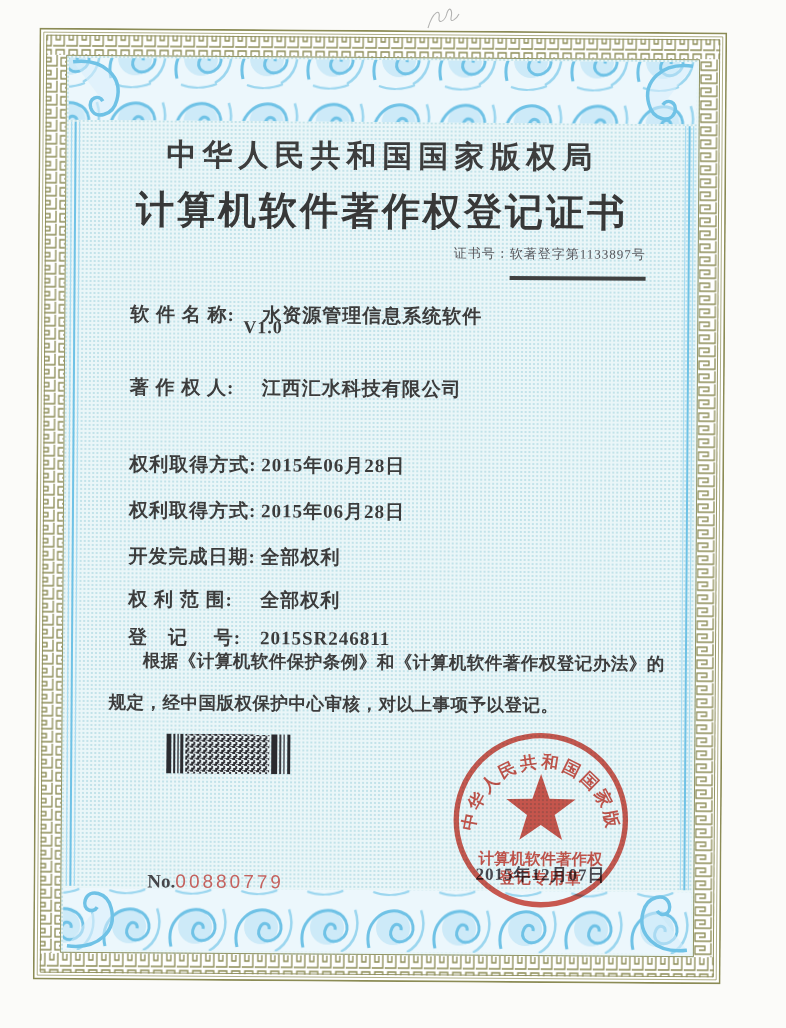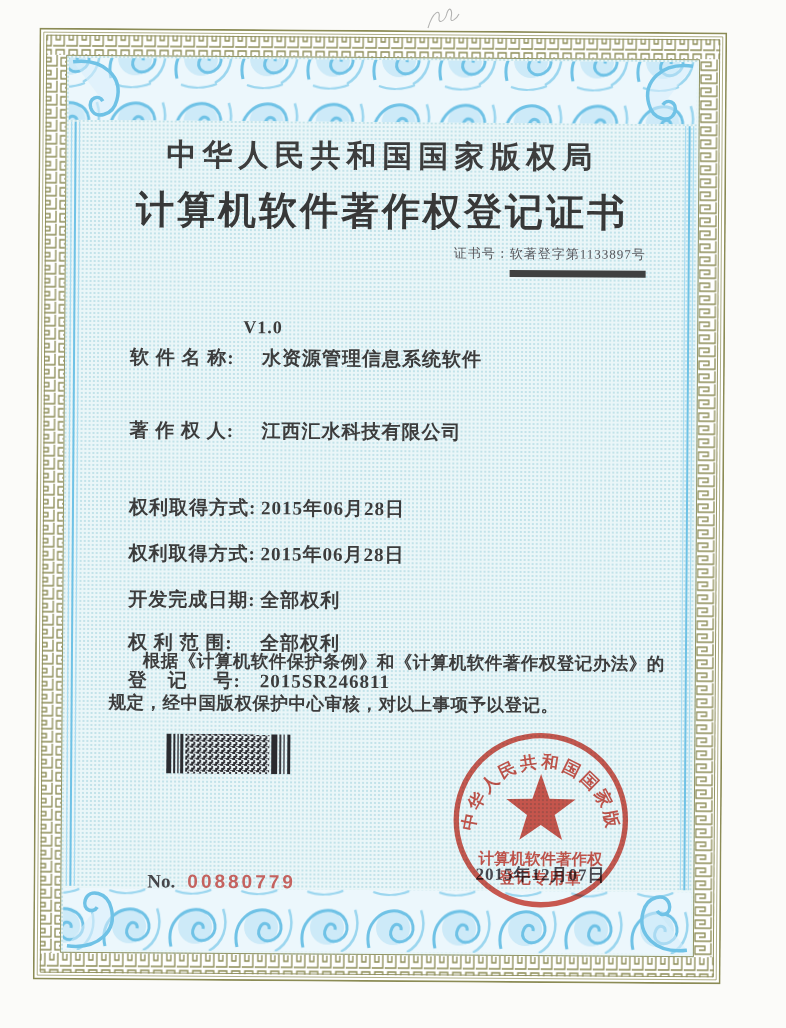--- a/index.html
+++ b/index.html
@@ -24,29 +24,29 @@
     left:0;width:688px;text-align:center;
     font-size:30px;font-weight:700;letter-spacing:6px;color:#3d3d3d;white-space:nowrap;
   }
   .subtitle{
     left:0;width:688px;text-align:center;
     font-size:38px;font-weight:700;letter-spacing:3px;color:#383838;white-space:nowrap;
   }
   .certno{
     right:80px;font-size:13px;color:#55555a;letter-spacing:1px;white-space:nowrap;
   }
-  .certno .val{border-bottom:7px solid #404040;padding-bottom:9px;}
+  .certno .val{border-bottom:4px solid #404040;padding-bottom:15px;}
   .frow{left:74px;font-size:19px;color:#3c3c3c;font-weight:600;white-space:pre;}
-  .frow .lbl{display:inline-block;width:128px;letter-spacing:1px;margin-top:43px;}
+  .frow .lbl{display:inline-block;width:128px;letter-spacing:1px;}
   .frow .val{margin-left:4px;letter-spacing:1px;}
   .v2{left:206px;font-size:18px;color:#3c3c3c;font-weight:600;letter-spacing:1px;}
   .stmt{font-size:17.5px;color:#3d3d3d;font-weight:600;letter-spacing:0.5px;white-space:nowrap;}
   .issue-date{font-size:17px;color:#46464e;font-weight:700;letter-spacing:1px;white-space:nowrap;}
   .serial{left:114px;font-size:19px;color:#46464a;font-weight:700;}
-  .serial .num{color:#c4625e;font-weight:700;letter-spacing:3px;margin-left:12px;font-family:"Liberation Sans","DejaVu Sans",sans-serif;}
+  .serial .num{color:#c4625e;font-weight:400;letter-spacing:3px;margin-left:0;font-family:"Liberation Sans","DejaVu Sans",sans-serif;}
   .seal{mix-blend-mode:multiply;opacity:0.92;}
   .barcode{left:132px;top:705px;width:140px;height:40px;}
   .pencil-mark{position:absolute;left:420px;top:4px;width:44px;height:30px;opacity:0.65;}
 </style>
 </head>
 <body>
 
 <svg class="pencil-mark" viewBox="0 0 44 30">
   <path d="M8 24 C13 7 21 4 19 14 C18 20 25 18 27 9 C29 2 33 5 31 14 C30 19 36 16 39 10" fill="none" stroke="#8c8c8c" stroke-width="1.1"></path>
 </svg>

